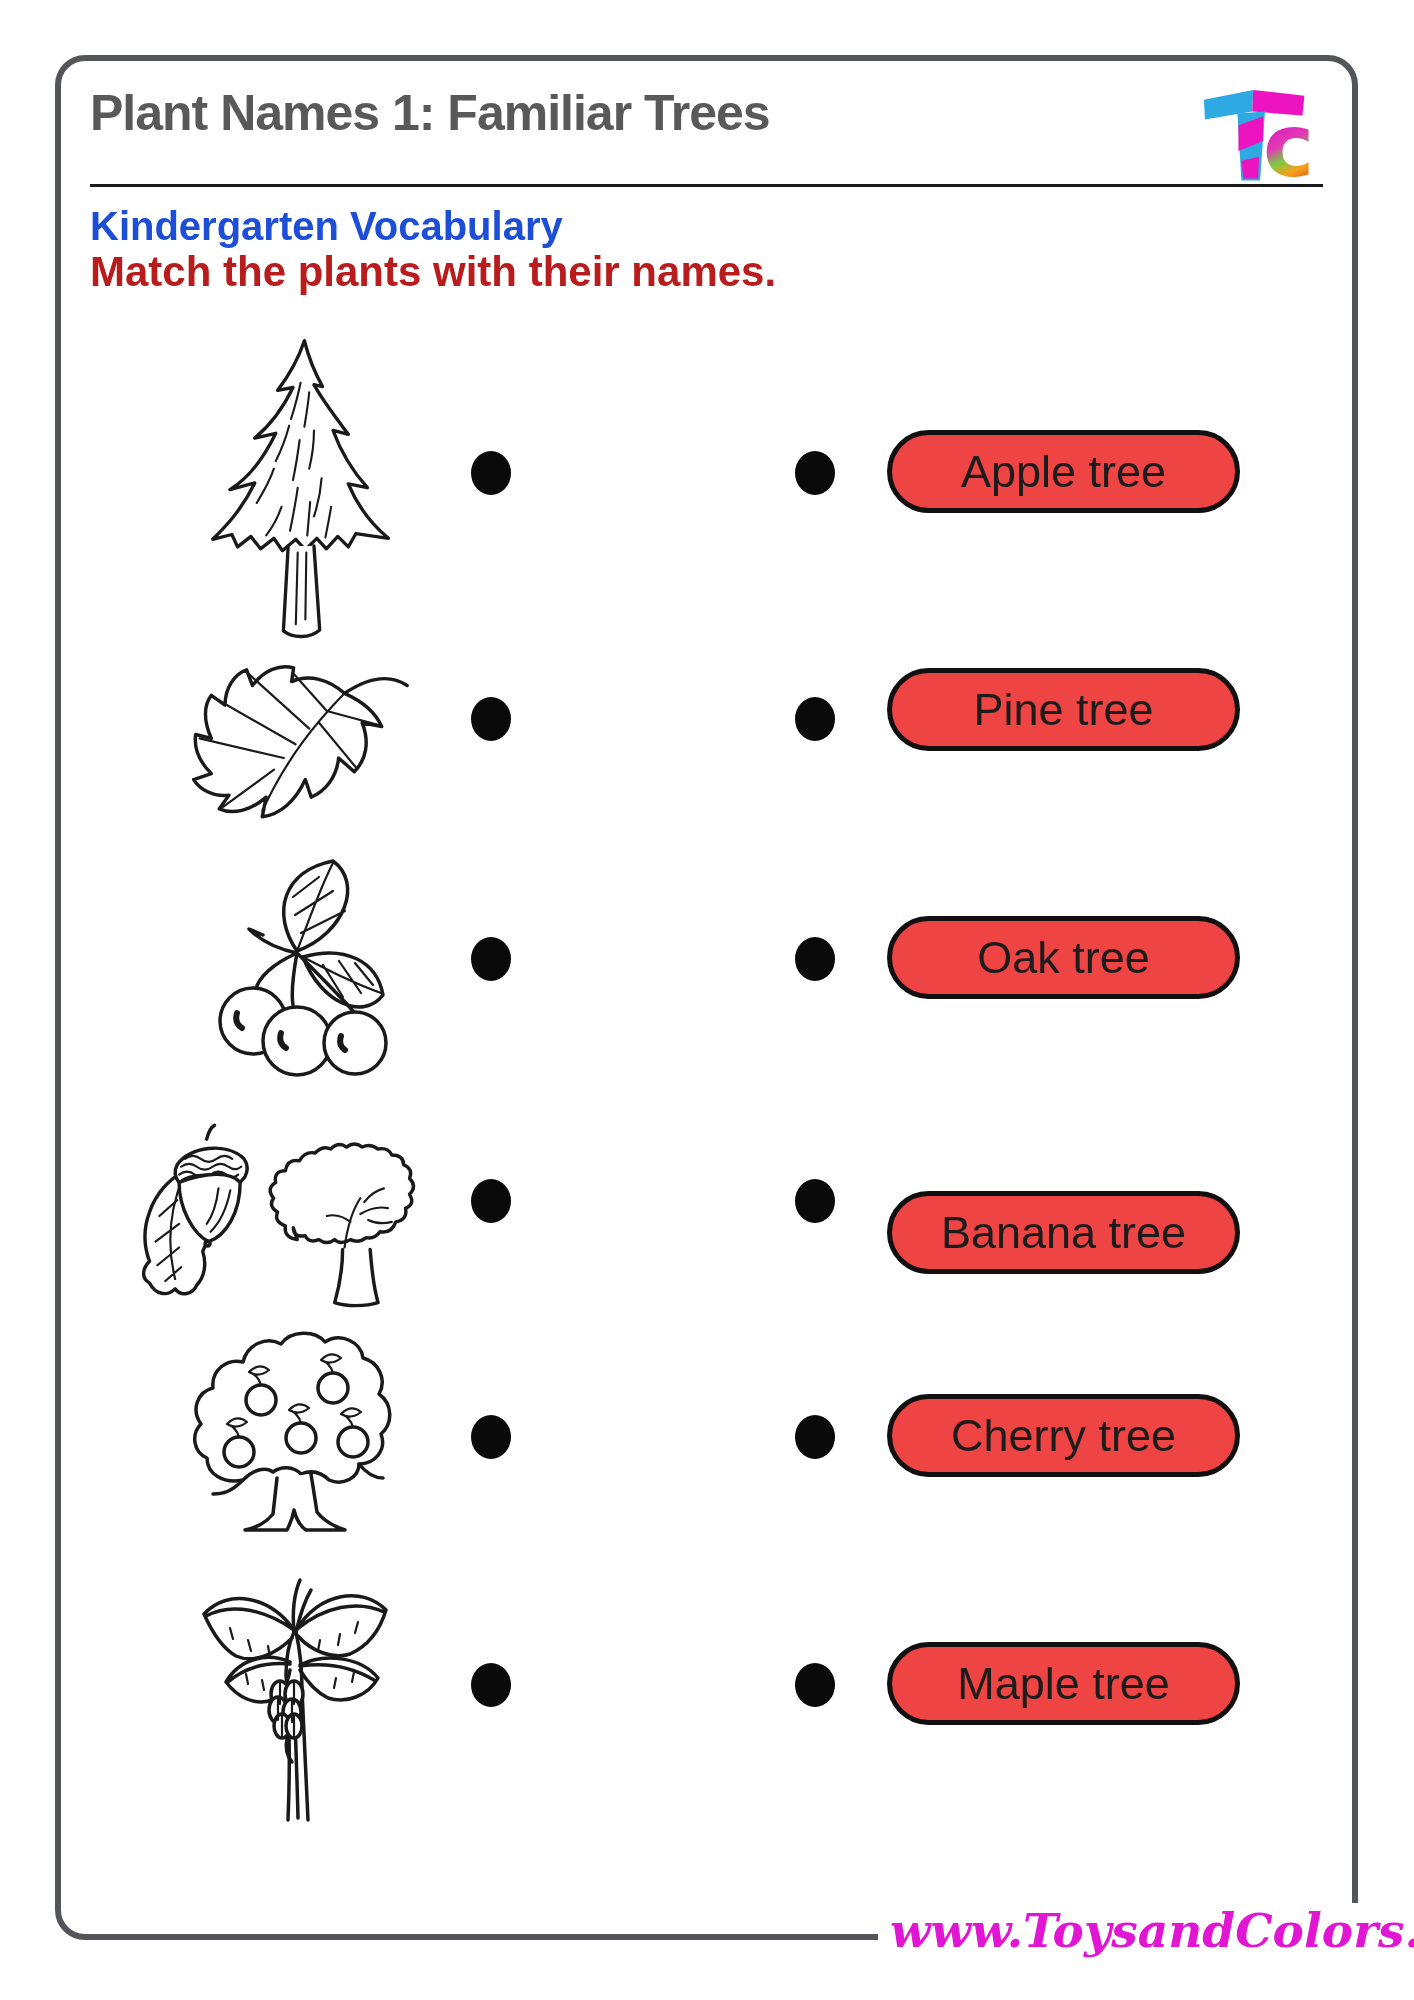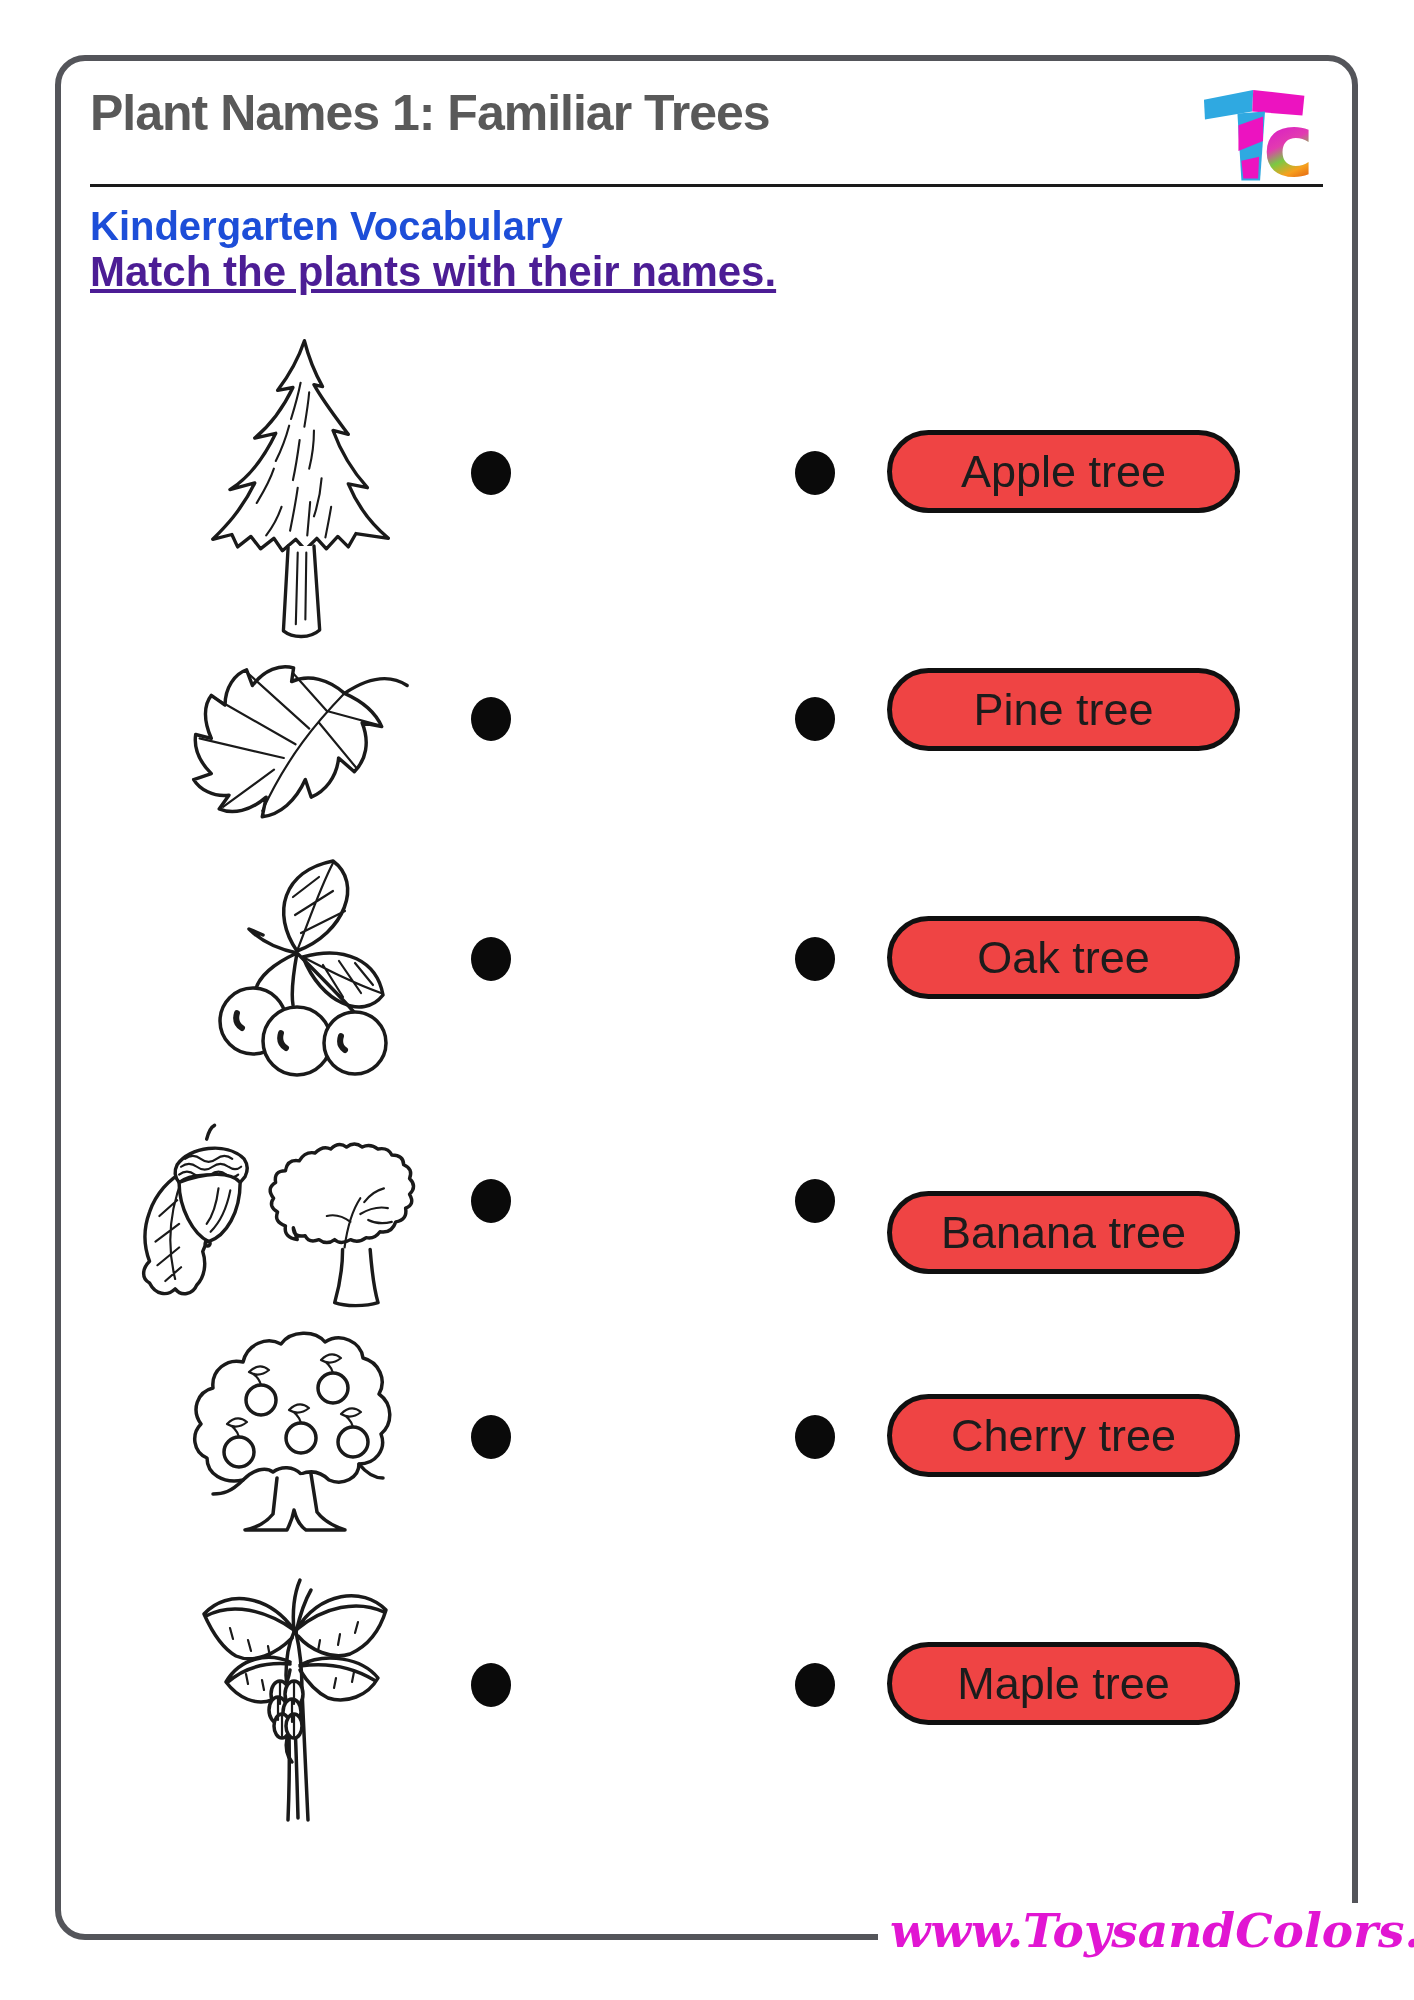--- a/index.html
+++ b/index.html
@@ -16,21 +16,21 @@
     position:absolute;left:90px;top:84px;font-size:50px;font-weight:700;
     color:#595959;letter-spacing:-1px;
   }
   .title-rule{
     position:absolute;left:90px;top:184px;width:1233px;height:3px;background:#1a1a1a;
   }
   .subtitle{
     position:absolute;left:90px;top:196px;font-size:40px;font-weight:700;color:#1d4ed8;margin-top:8px;
   }
   .instruction{
-    position:absolute;left:90px;top:248px;font-size:42px;font-weight:700;color:#4c1d95;text-decoration:underline;
+    position:absolute;left:90px;top:248px;font-size:42px;font-weight:700;color:#b91c1c;
   }
   .logo{position:absolute;left:1202px;top:84px;width:128px;height:100px;}
   .plant{position:absolute;}
   .plant svg{display:block;width:100%;height:100%;}
   .dot{
     position:absolute;width:40px;height:44px;border-radius:50%;background:#0a0a0a;
   }
   .pill{
     position:absolute;left:887px;width:353px;height:83px;box-sizing:border-box;
     border:5px solid #101010;border-radius:44px;background:#ef4444;

